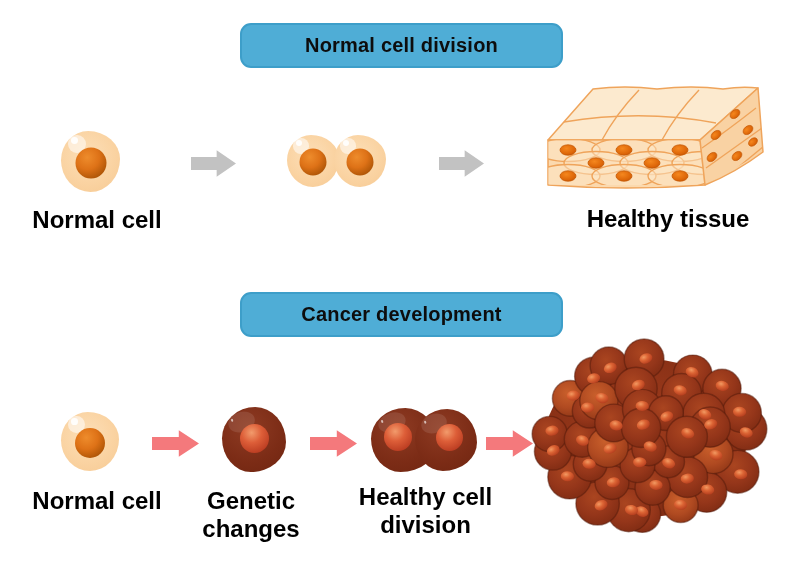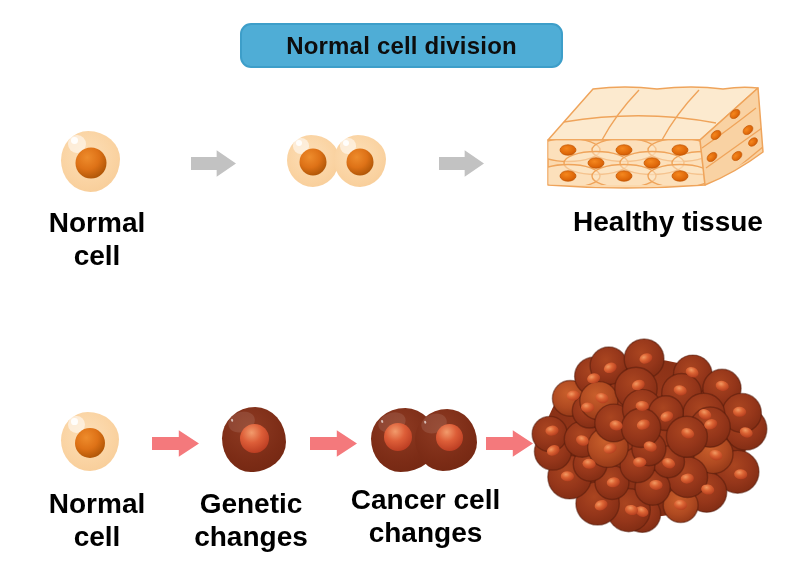--- a/index.html
+++ b/index.html
@@ -6,27 +6,27 @@
   .stage{
     position:relative;width:800px;height:584px;background:#fff;overflow:hidden;
     font-family:"Liberation Sans",sans-serif;
   }
   
   .banner{
     position:absolute;left:240px;width:323px;height:45px;
     background:var(--banner-bg,#4FADD6);
     border:2px solid #3D9EC9;border-radius:11px;box-sizing:border-box;
     display:flex;align-items:center;justify-content:center;
-    font-weight:bold;font-size:24px;color:#0d0d0d;letter-spacing:0.2px;
+    font-weight:bold;font-size:20px;color:#0d0d0d;letter-spacing:0.2px;
   }
   .banner.b1{top:23px;}
   .banner.b2{top:292px;}
   
   .lbl{
-    position:absolute;text-align:center;font-weight:bold;font-size:28px;
+    position:absolute;text-align:center;font-weight:bold;font-size:24px;
     color:var(--label-text,#000);line-height:1.18;
   }
   
   .arrow{
     position:absolute;width:47px;height:29px;
     clip-path:polygon(0% 28%,57% 28%,57% 4%,100% 50%,57% 96%,57% 72%,0% 72%);
   }
   .arrow.gray{background:var(--gray-arrow,#C2C2C2);width:45px;}
   .arrow.pink{background:var(--pink-arrow,#F4797C);}
   
@@ -153,20 +153,23 @@
       <ellipse cx="193" cy="30" rx="5.5" ry="3.8" transform="rotate(-40 193 30)"></ellipse>
       <ellipse cx="206" cy="46" rx="5.5" ry="3.8" transform="rotate(-40 206 46)"></ellipse>
       <ellipse cx="174" cy="51" rx="5.5" ry="3.8" transform="rotate(-40 174 51)"></ellipse>
       <ellipse cx="170" cy="73" rx="5.5" ry="3.8" transform="rotate(-40 170 73)"></ellipse>
       <ellipse cx="195" cy="72" rx="5.5" ry="3.8" transform="rotate(-40 195 72)"></ellipse>
       <ellipse cx="211" cy="58" rx="5" ry="3.5" transform="rotate(-40 211 58)"></ellipse>
     </g>
   </svg>
   <div class="lbl" style="left:573px;top:205px;width:190px;">Healthy tissue</div>
 
+  <div class="banner b2">
+    <span>Cancer development</span>
+  </div>
 
   <div class="ncell" style="left:61px;top:412px;width:58px;height:59px;">
     <span class="hl"></span>
     <span class="nuc" style="width:30px;height:30px;"></span>
   </div>
   <div class="lbl" style="left:27px;top:487px;width:140px;">Normal cell</div>
 
   <div class="arrow pink" style="left:152px;top:429px;"></div>
 
   <div class="ccell" style="left:222px;top:407px;width:64px;height:65px;">
@@ -179,21 +182,21 @@
 
   <div class="ccell" style="left:371px;top:408px;width:66px;height:64px;">
     <span class="gl"></span>
     <span class="nuc" style="left:20%;top:24%;width:28px;height:28px;"></span>
   </div>
   <div class="bridge" style="left:425px;top:428px;width:26px;height:26px;"></div>
   <div class="ccell" style="left:415px;top:409px;width:62px;height:62px;">
     <span class="gl"></span>
     <span class="nuc" style="left:34%;top:24%;width:27px;height:27px;"></span>
   </div>
-  <div class="lbl" style="left:348px;top:483px;width:155px;">Cancer cell changes</div>
+  <div class="lbl" style="left:348px;top:483px;width:155px;">Healthy cell division</div>
 
   <div class="arrow pink" style="left:486px;top:429px;"></div>
 
   <svg style="left:527px;top:341px;" width="240" height="198" viewBox="0 0 240 198">
     <defs>
       <radialGradient id="tumorBase" cx="45%" cy="40%" r="70%">
         <stop offset="0%" stop-color="#A03C1D"></stop>
         <stop offset="100%" stop-color="#7C2A12"></stop>
       </radialGradient>
       <radialGradient id="tumorCellDark" cx="42%" cy="35%" r="75%">

